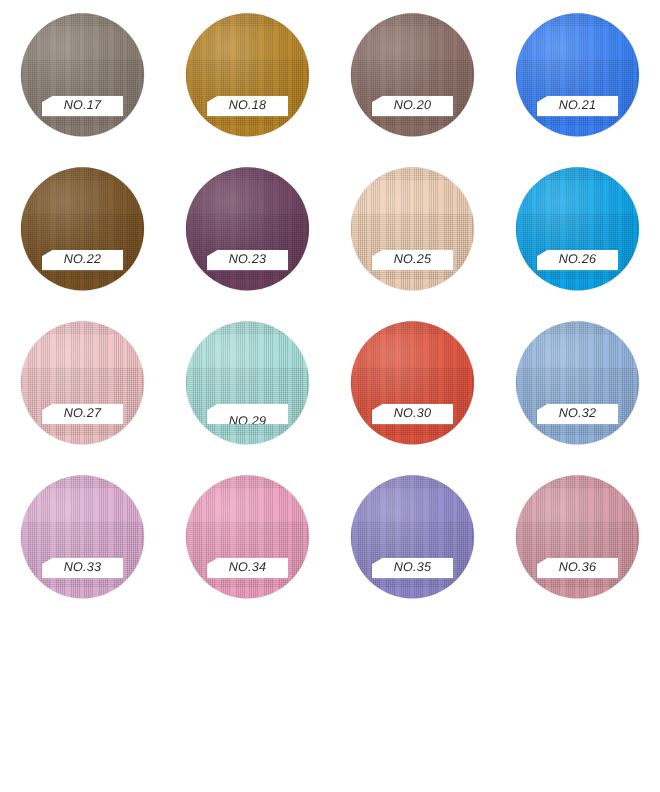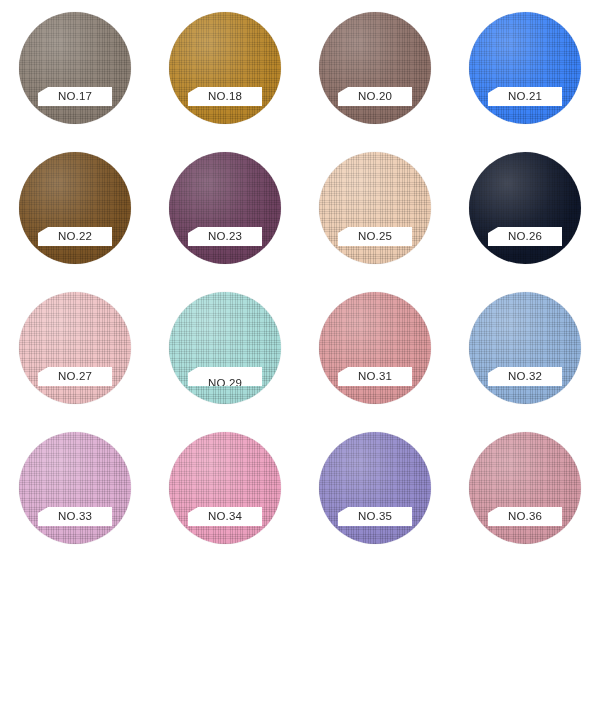--- a/index.html
+++ b/index.html
@@ -16,20 +16,21 @@
     -webkit-font-smoothing: antialiased;
   }
 
   .swatch-sheet {
     width: 600px;
     height: 720px;
     box-sizing: border-box;
     padding: 12px 0 16px 0;
     background: #ffffff;
     position: relative;
+    font-style: italic;
   }
 
   .swatch-grid {
     display: grid;
     grid-template-columns: repeat(4, 1fr);
     grid-template-rows: repeat(5, 140px);
     column-gap: 0px;
     row-gap: 0px;
     width: 600px;
   }
@@ -167,44 +168,44 @@
         </div>
       </div>
       <div class="swatch-cell">
         <div class="swatch-disc" style="background-color: rgb(237, 205, 179);">
           <div class="swatch-notch">
             <span class="swatch-label" style="color: rgb(43, 43, 43);">NO.25</span>
           </div>
         </div>
       </div>
       <div class="swatch-cell">
-        <div class="swatch-disc" style="background-color: #0f172a;">
+        <div class="swatch-disc" style="background-color: #0ea5e9;">
           <div class="swatch-notch">
             <span class="swatch-label" style="color: rgb(43, 43, 43);">NO.26</span>
           </div>
         </div>
       </div>
       <div class="swatch-cell">
         <div class="swatch-disc" style="background-color: rgb(239, 194, 196);">
           <div class="swatch-notch">
             <span class="swatch-label" style="color: rgb(43, 43, 43);">NO.27</span>
           </div>
         </div>
       </div>
       <div class="swatch-cell">
         <div class="swatch-disc" style="background-color: rgb(168, 221, 217);">
           <div class="swatch-notch">
             <span class="swatch-label" style="color: rgb(43, 43, 43); margin-top: 15px;">NO.29</span>
           </div>
         </div>
       </div>
       <div class="swatch-cell">
-        <div class="swatch-disc" style="background-color: rgb(221, 154, 157);">
-          <div class="swatch-notch">
-            <span class="swatch-label" style="color: rgb(43, 43, 43);">NO.31</span>
+        <div class="swatch-disc" style="background-color: rgb(224, 84, 63);">
+          <div class="swatch-notch">
+            <span class="swatch-label" style="color: rgb(43, 43, 43);">NO.30</span>
           </div>
         </div>
       </div>
       <div class="swatch-cell">
         <div class="swatch-disc" style="background-color: rgb(147, 180, 220);">
           <div class="swatch-notch">
             <span class="swatch-label" style="color: rgb(43, 43, 43);">NO.32</span>
           </div>
         </div>
       </div>

